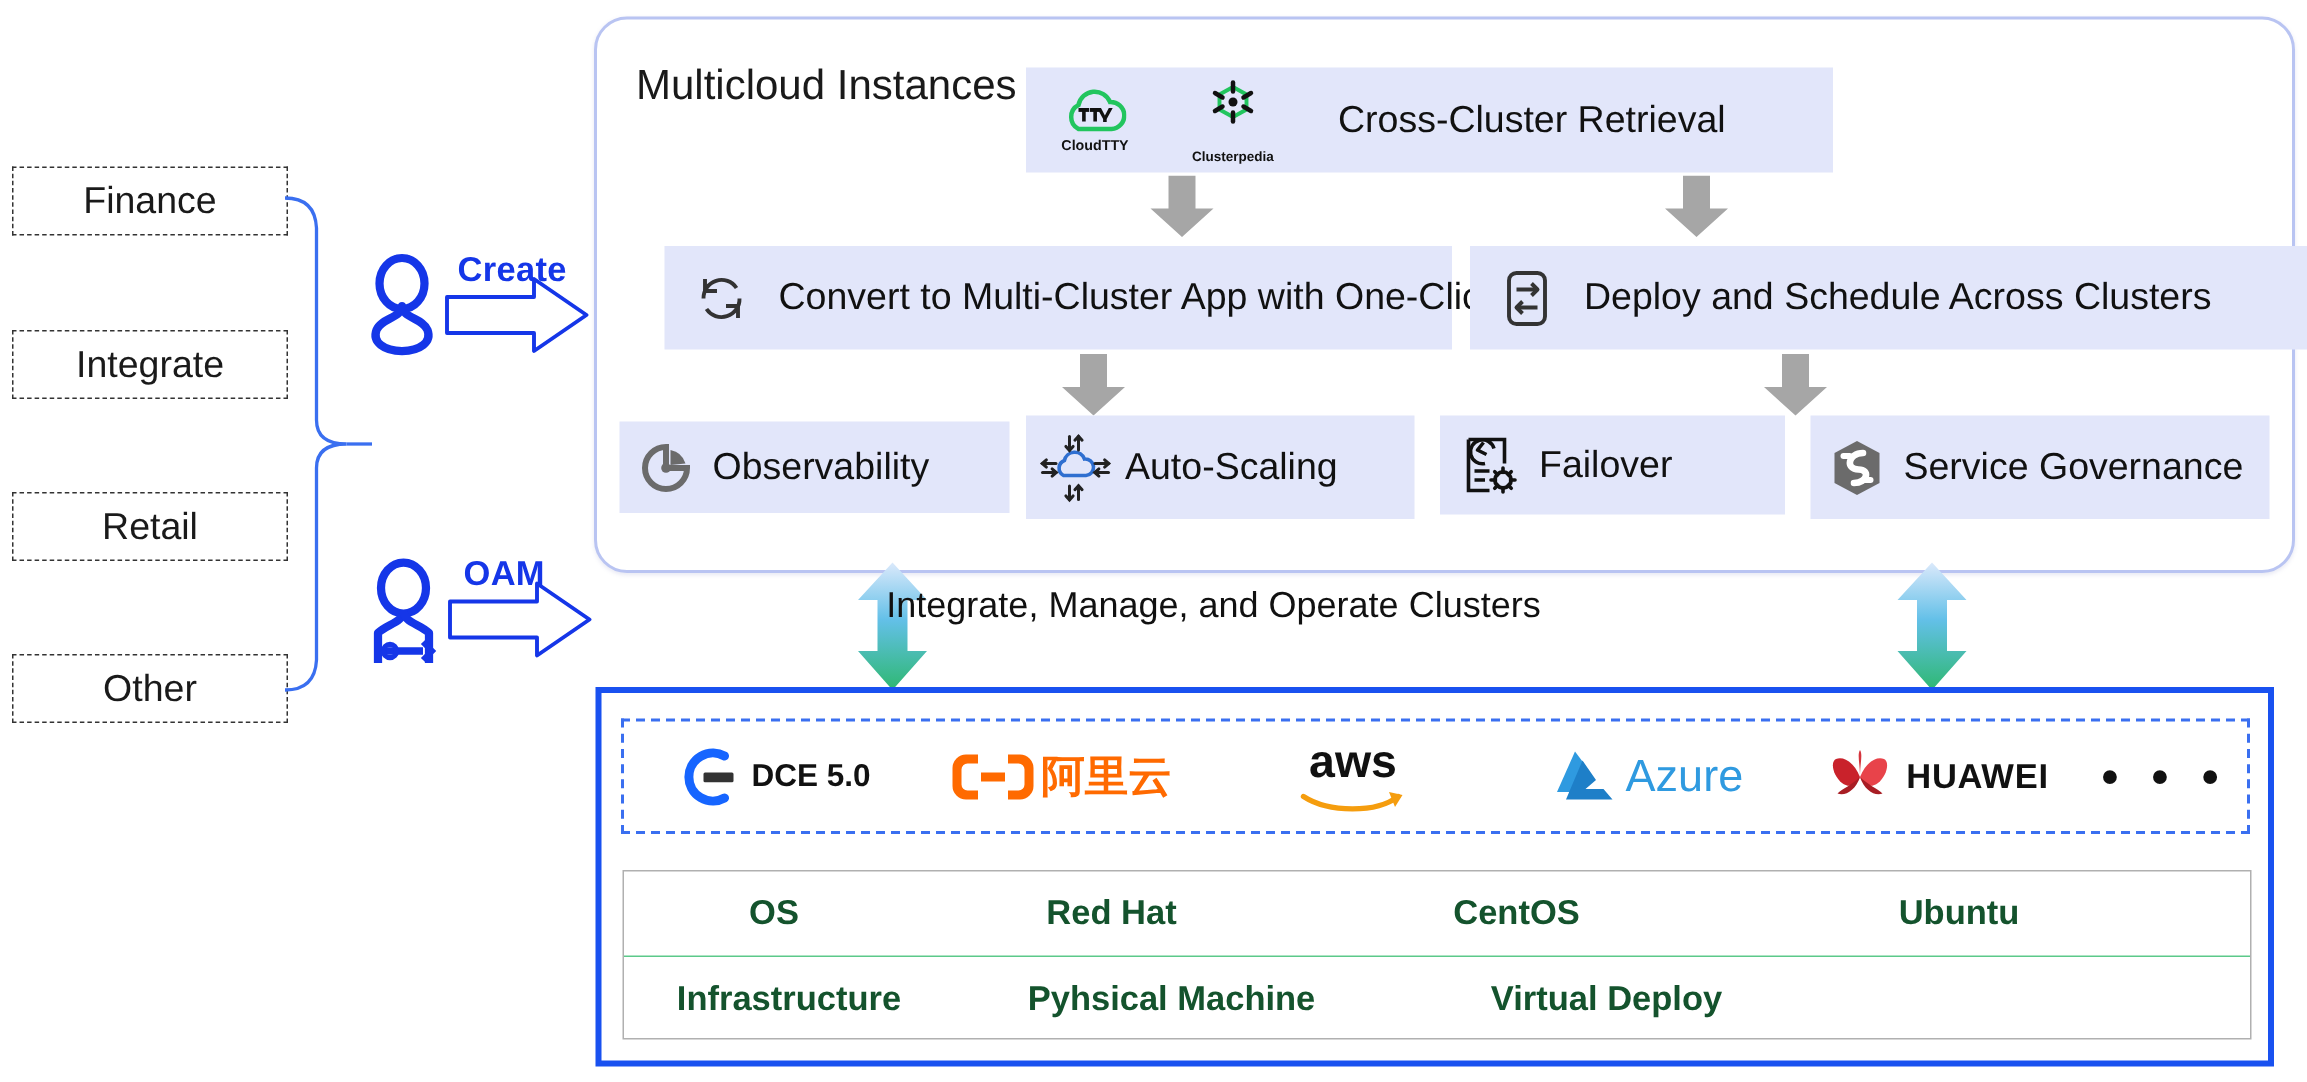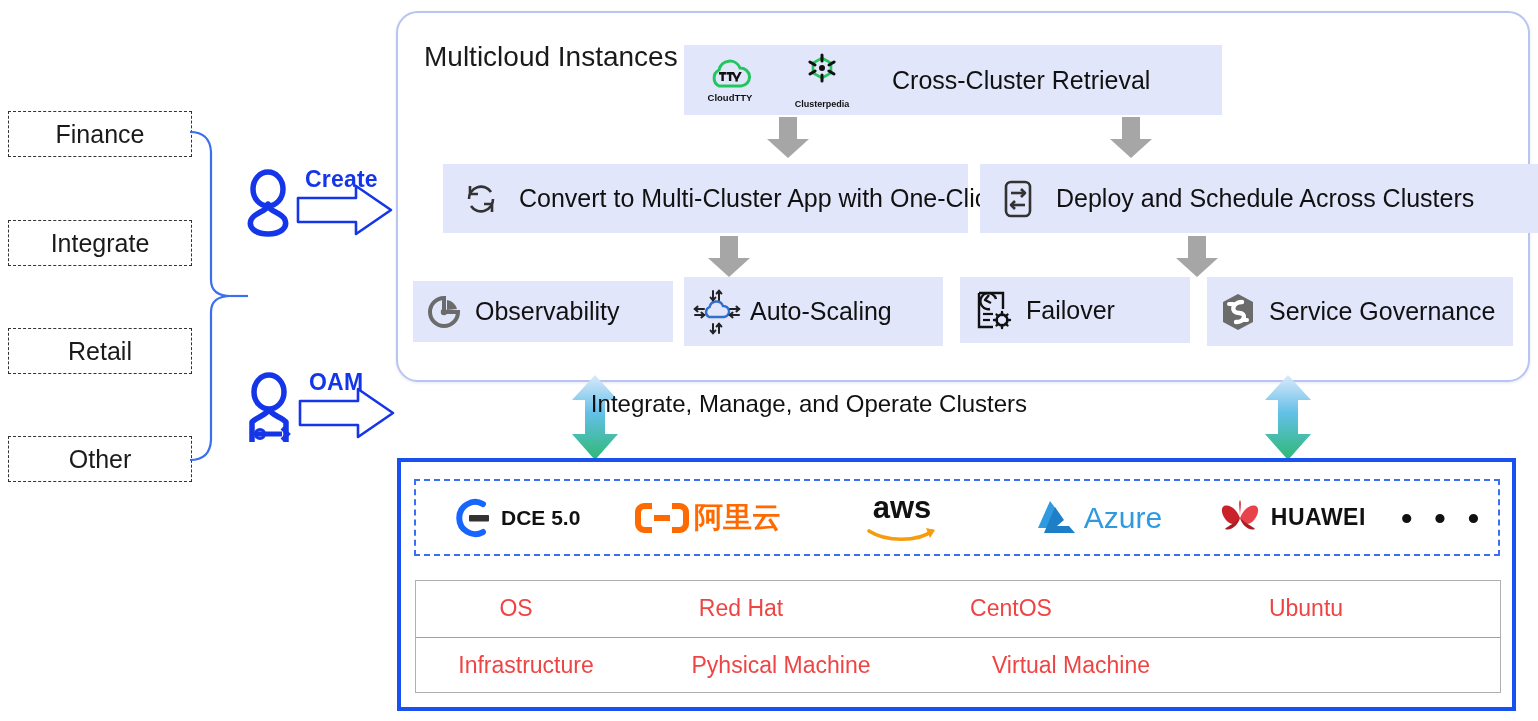--- a/index.html
+++ b/index.html
@@ -37,21 +37,21 @@
   .card .c-txt{font-size:25px;color:#111;white-space:nowrap;}
 
   
   .g-arrow{position:absolute;}
 
   
   #os-table{position:absolute;left:415px;top:580px;width:1086px;height:113px;
             border:1.5px solid #b0b0b0;box-sizing:border-box;background:#fff;}
   #os-table .trow{height:50%;display:flex;align-items:center;position:relative;}
   #os-table .trow.r1{border-bottom:1.5px solid #5cc98a;}
-  #os-table .tcell{font-size:23px;color:#ef4444;text-align:center;}
+  #os-table .tcell{font-size:23px;color:#14532d;text-align:center;font-weight:bold;}
 
   #integrate-text{position:absolute;left:0;top:390px;width:1538px;text-align:center;
                   font-size:24px;color:#111;padding-left:40px;}
   .dots{font-size:34px;letter-spacing:6px;color:#111;line-height:1;}
 </style>
 </head>
 <body>
 
 <div class="ind-box" style="top:111px">
   <span>Finance</span>
@@ -325,15 +325,15 @@
 <div id="os-table">
   <div class="trow r1">
     <div class="tcell" style="width:200px">OS</div>
     <div class="tcell" style="width:250px">Red Hat</div>
     <div class="tcell" style="width:290px">CentOS</div>
     <div class="tcell" style="width:300px">Ubuntu</div>
   </div>
   <div class="trow r2">
     <div class="tcell" style="width:220px">Infrastructure</div>
     <div class="tcell" style="width:290px">Pyhsical Machine</div>
-    <div class="tcell" style="width:290px">Virtual Machine</div>
+    <div class="tcell" style="width:290px">Virtual Deploy</div>
   </div>
 </div>
 
 </body></html>

